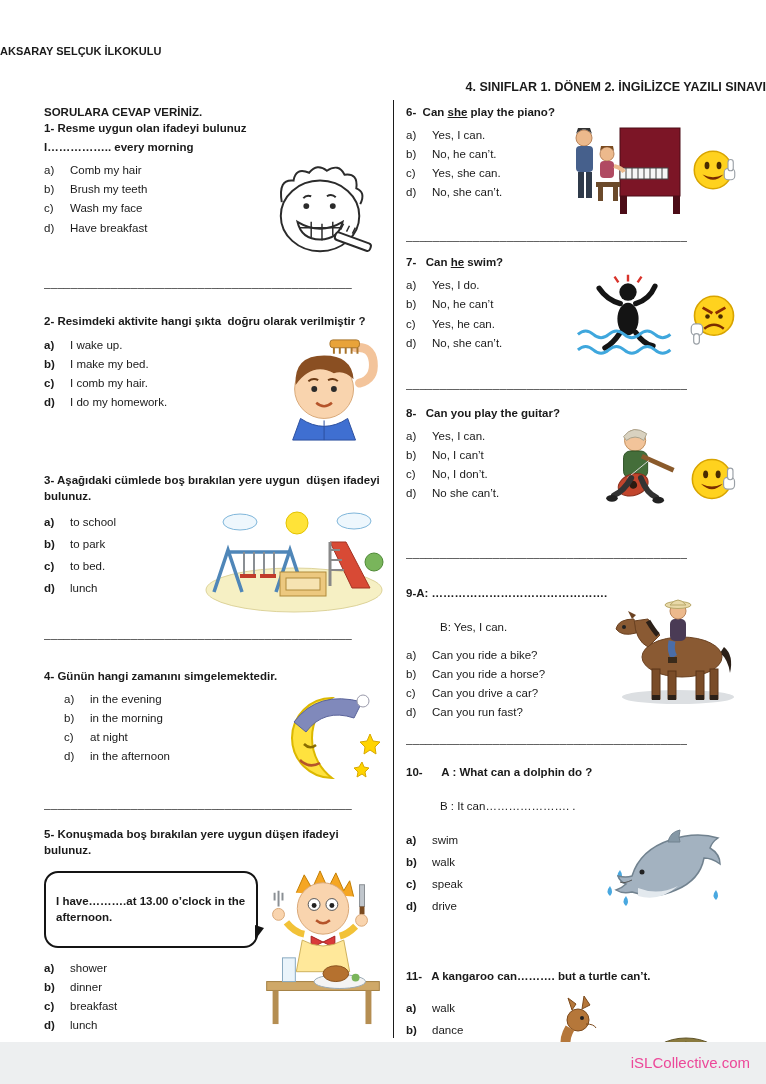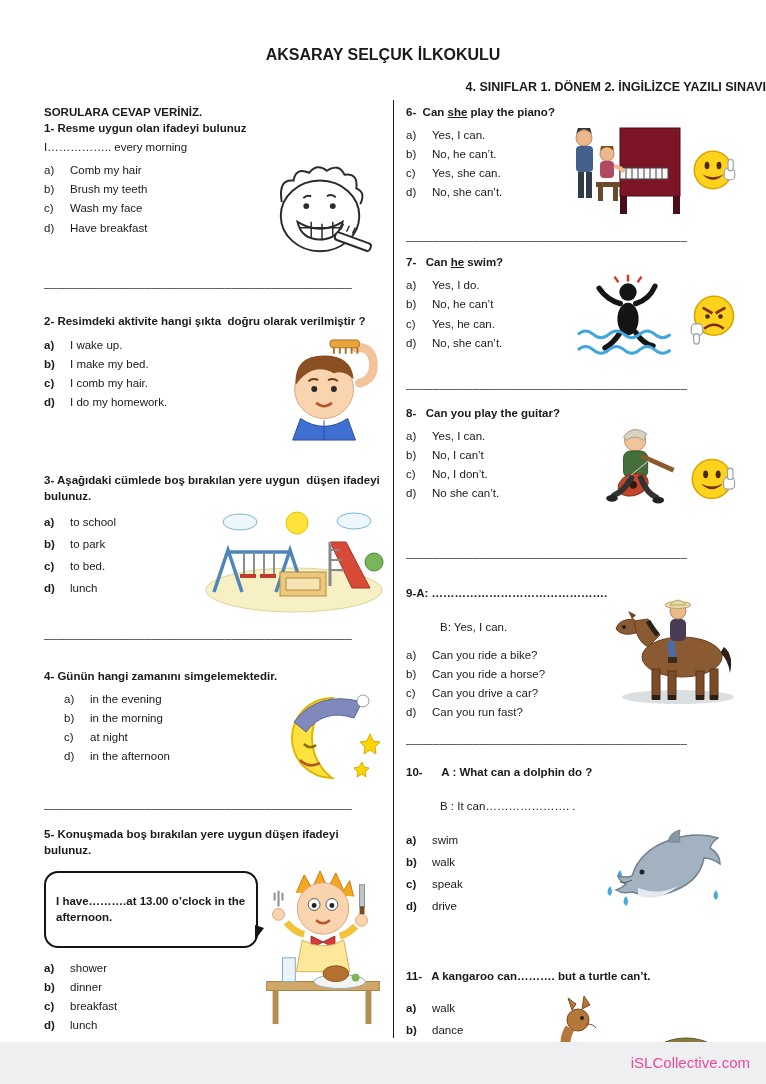--- a/index.html
+++ b/index.html
@@ -2,27 +2,27 @@
 <html><head>
 <meta charset="utf-8">
 <style>
   *{box-sizing:border-box;margin:0;padding:0}
   body{background:#ffffff}
   .page{position:relative;width:766px;height:1084px;background:#fff;overflow:hidden;
         font-family:"Liberation Sans",sans-serif;font-size:11.5px;color:#1a1a1a;line-height:1.4}
   .bold{font-weight:700}
   .pre{white-space:pre-wrap}
   .u{text-decoration:underline}
-  .hdr{position:absolute;top:44px;left:0;right:0;text-align:center;font-weight:700;font-size:16px}
+  .hdr{position:absolute;top:44px;left:0;right:0;font-weight:700;font-size:11px}
   .hdr2{position:absolute;top:79px;left:0;right:0;text-align:right;font-weight:700;font-size:12.5px}
   .col-left{position:absolute;left:44px;top:104px;width:340px}
   .col-right{position:absolute;left:406px;top:104px;width:334px}
   .divider{position:absolute;left:393px;top:100px;width:1px;height:938px;background:#1b1b1b}
   .q-title{font-weight:700}
-  .stem{font-weight:400;margin-top:3px}
+  .stem{font-weight:700;margin-top:3px}
   .options{list-style:none;flex:1 1 auto}
   .options li{display:flex;margin:3px 0}
   .options .L{flex:none;width:26px}
   .bold-letters .L{font-weight:700}
   .spread li{margin:6px 0}
   .indent{padding-left:20px}
   .q-body{display:flex;justify-content:space-between;align-items:flex-start;margin-top:4px}
   .q-img{flex:none}
   .img-pair{display:flex;align-items:center;gap:8px;flex:none}
   .answer-line{white-space:nowrap;overflow:hidden;color:#222;margin-top:8px;letter-spacing:.3px}

